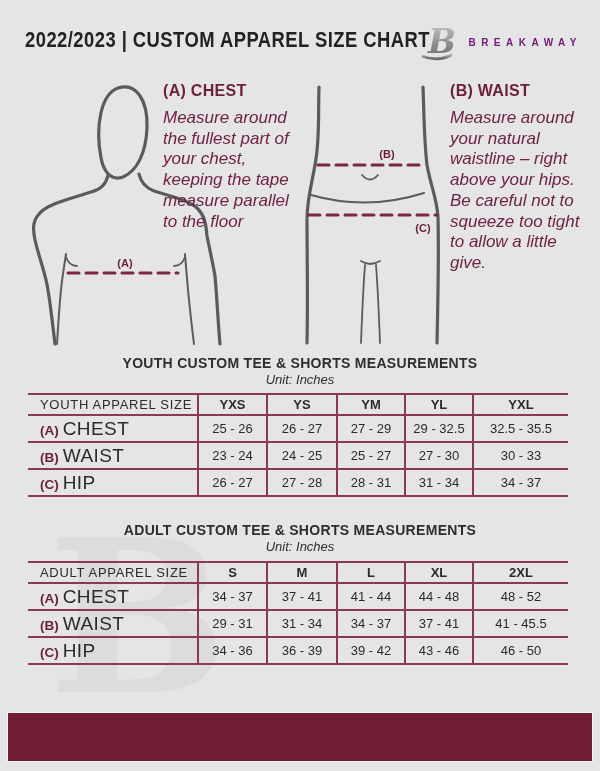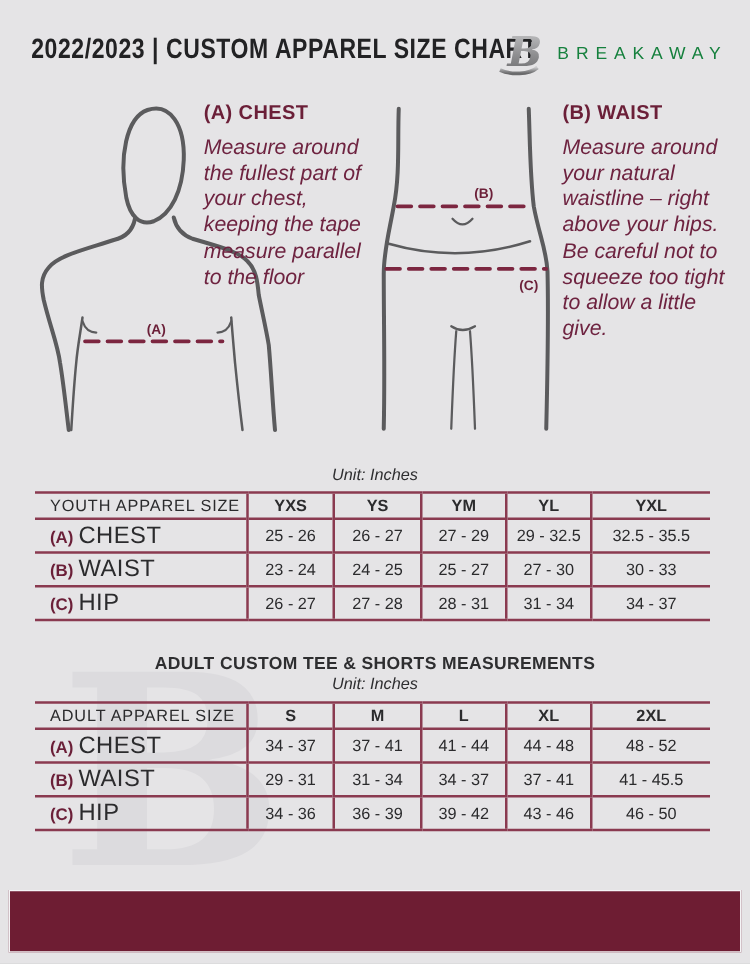--- a/index.html
+++ b/index.html
@@ -18,21 +18,21 @@
     user-select:none;
   }
   
   .hdr { position:absolute; left:0; top:0; width:600px; height:72px; z-index:2; }
   .hdr-title {
     position:absolute; left:25px; top:27px;
     font-size:20px; font-weight:700; letter-spacing:.5px; color:#222224;
     transform:scale(.92,1.12); transform-origin:left top; white-space:nowrap;
   }
   .brand { position:absolute; right:18px; top:22px; display:flex; align-items:center; gap:9px; }
-  .brand-name { font-size:14px; font-weight:400; letter-spacing:5.5px; color:#15803d; }
+  .brand-name { font-size:10px; font-weight:700; letter-spacing:5.5px; color:#701a75; }
   
   .guide-block { position:absolute; z-index:2; }
   .gb-chest { left:163px; top:82px; width:142px; }
   .gb-waist { left:450px; top:82px; width:134px; }
   .gb-hips  { left:450px; top:210px; width:142px; }
   .guide-heading { font-size:16px; font-weight:800; letter-spacing:.3px; color:#6b1f38; }
   .guide-body {
     margin-top:8px; font-size:17px; font-style:italic;
     color:#6e2340; line-height:1.22; white-space:pre-line;
   }
@@ -125,20 +125,21 @@
 
   <div class="guide-block gb-chest">
     <div class="guide-heading">(A) CHEST</div>
     <div class="guide-body">Measure around the fullest part of your chest, keeping the tape measure parallel to the floor</div>
   </div>
   <div class="guide-block gb-waist">
     <div class="guide-heading">(B) WAIST</div>
     <div class="guide-body">Measure around your natural waistline – right above your hips. Be careful not to squeeze too tight to allow a little give.</div>
   </div>
 
+  <div class="tbl-title" id="youth-title">YOUTH CUSTOM TEE &amp; SHORTS MEASUREMENTS</div>
   <div class="tbl-unit" id="youth-unit">Unit: Inches</div>
   <table class="size" id="youth-table">
     <colgroup>
       <col style="width:170px">
         <col style="width:69px">
         <col style="width:70px">
       <col style="width:68px">
         <col style="width:68px">
         <col style="width:95px">
     </colgroup>

